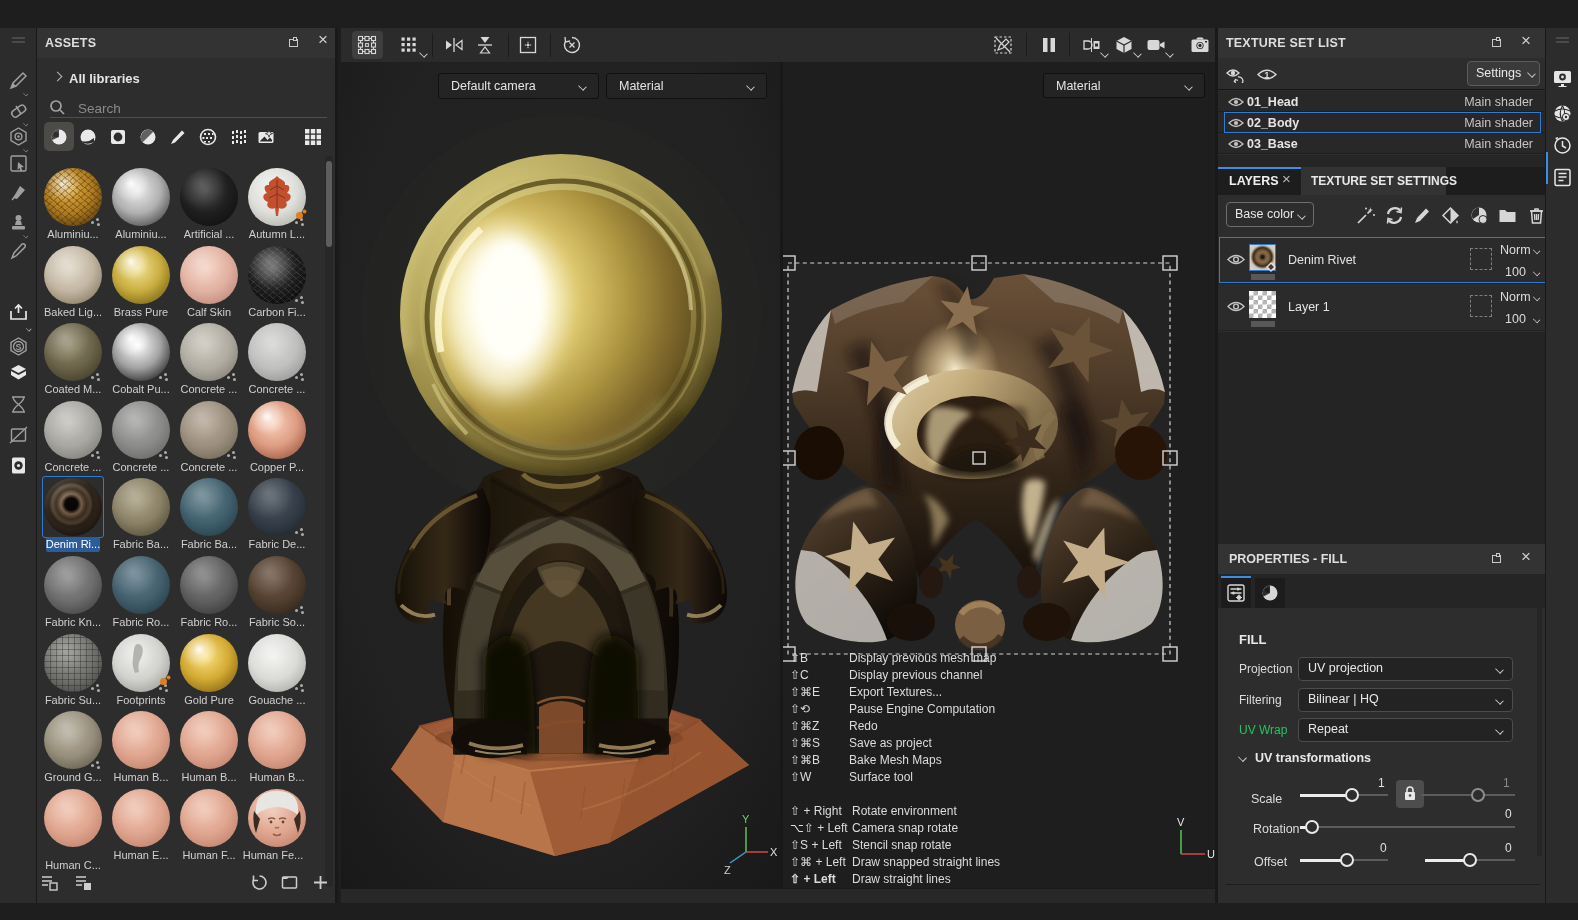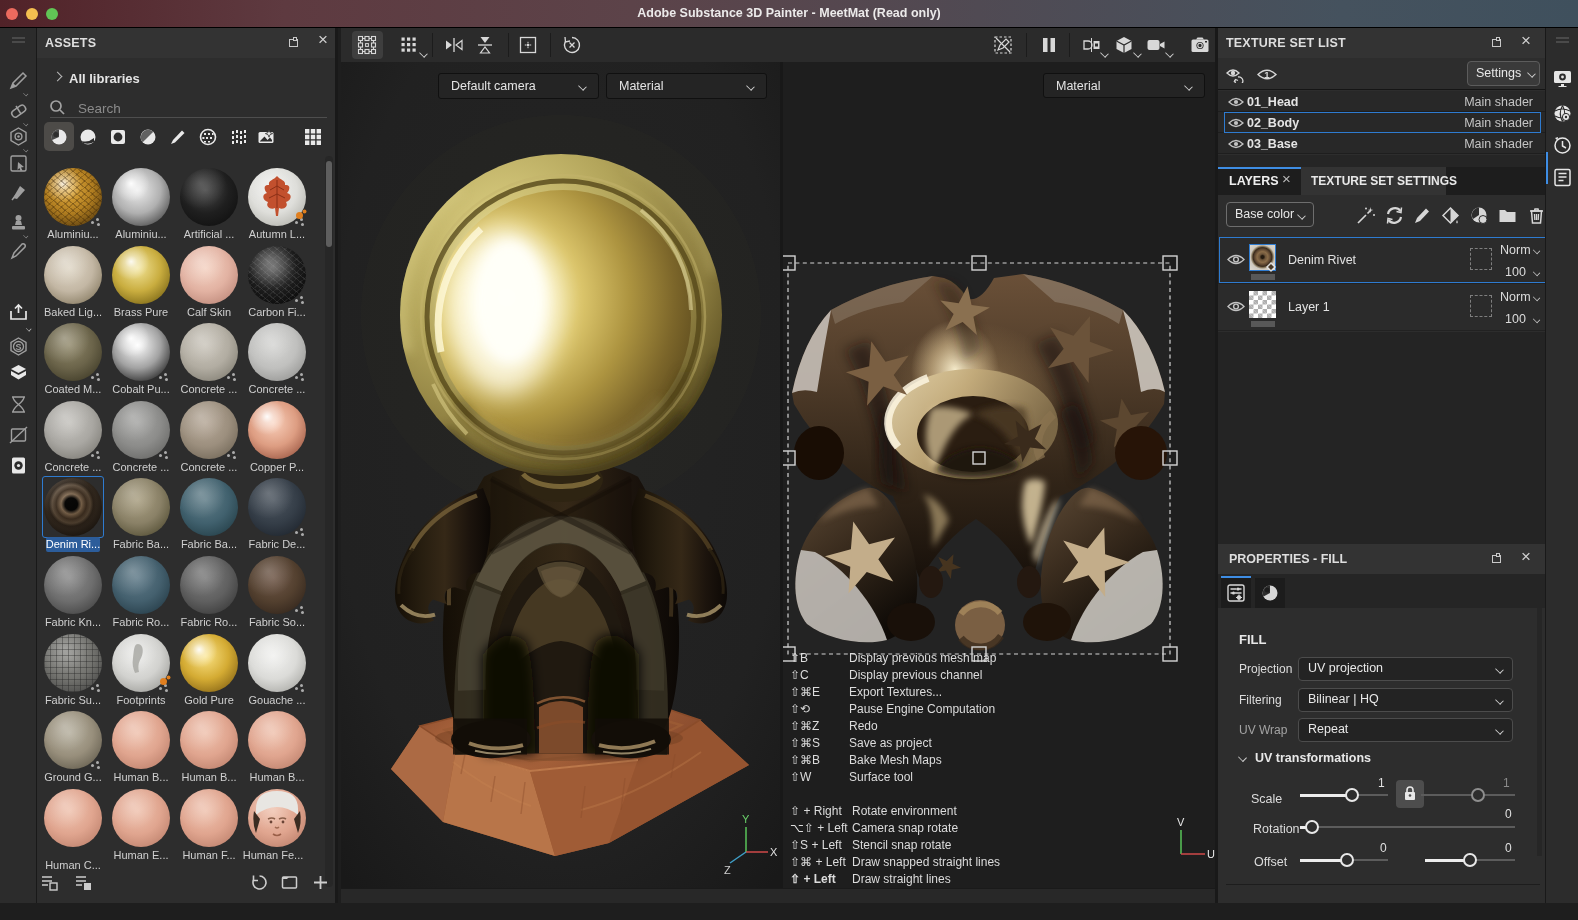--- a/index.html
+++ b/index.html
@@ -924,21 +924,21 @@
 <div style="position:absolute;left:0;top:580px;width:330px;height:282px;background:#2d2d2d;"></div>
 <div style="position:absolute;left:21px;top:604px;font-size:13px;font-weight:bold;color:#e8e8e8;">FILL</div>
 <div style="position:absolute;left:21px;top:634px;font-size:12px;color:#dcdcdc;">Projection</div>
 <div style="position:absolute;left:80px;top:629px;width:215px;height:24px;background:#232323;border:1px solid #4c4c4c;border-radius:4px;"></div>
 <div style="position:absolute;left:90px;top:633px;font-size:12.5px;color:#e8e8e8;">UV projection</div>
 <div class="chev" style="left:277px;top:638px;"></div>
 <div style="position:absolute;left:21px;top:665px;font-size:12px;color:#dcdcdc;">Filtering</div>
 <div style="position:absolute;left:80px;top:660px;width:215px;height:24px;background:#232323;border:1px solid #4c4c4c;border-radius:4px;"></div>
 <div style="position:absolute;left:90px;top:664px;font-size:12.5px;color:#e8e8e8;">Bilinear | HQ</div>
 <div class="chev" style="left:277px;top:669px;"></div>
-<div style="position:absolute;left:21px;top:695px;font-size:12px;color:#a3a3a3;">UV Wrap</div>
+<div style="position:absolute;left:21px;top:695px;font-size:12px;color:#22c55e;">UV Wrap</div>
 <div style="position:absolute;left:80px;top:690px;width:215px;height:24px;background:#232323;border:1px solid #4c4c4c;border-radius:4px;"></div>
 <div style="position:absolute;left:90px;top:694px;font-size:12.5px;color:#e8e8e8;">Repeat</div>
 <div class="chev" style="left:277px;top:699px;"></div>
 <div style="position:absolute;left:21px;top:726px;width:8px;height:8px;">
         <div style="width:7px;height:7px;border-right:1.8px solid #cfcfcf;border-bottom:1.8px solid #cfcfcf;transform:rotate(45deg) scale(1,.8);"></div>
       </div>
 <div style="position:absolute;left:37px;top:723px;font-size:12.5px;font-weight:bold;color:#e8e8e8;">UV transformations</div>
 <div style="position:absolute;left:33px;top:764px;font-size:12.5px;color:#dcdcdc;">Scale</div>
 <div style="position:absolute;left:160px;top:748px;font-size:12px;color:#e0e0e0;">1</div>
 <div style="position:absolute;left:178px;top:752px;width:28px;height:28px;background:#4d4d4d;border-radius:4px;"></div>
@@ -989,18 +989,12 @@
 <svg class="ico" style="left:7px;top:108px;" width="19" height="19" viewBox="0 0 19 19">
         <circle cx="9.5" cy="9.5" r="7.5" fill="none" stroke="#e6e6e6" stroke-width="1.5"></circle>
         <path d="M9.5 5 V10 L13 12" fill="none" stroke="#e6e6e6" stroke-width="1.5"></path>
         <path d="M2 2 L5 1 L4.5 4.5 Z" fill="#e6e6e6"></path>
       </svg>
 <svg class="ico" style="left:7px;top:140px;" width="19" height="19" viewBox="0 0 19 19">
         <rect x="2" y="1.5" width="15" height="16" rx="1.5" fill="none" stroke="#e6e6e6" stroke-width="1.5"></rect>
         <path d="M5.5 5.5 h8 M5.5 9 h8 M5.5 12.5 h5" stroke="#e6e6e6" stroke-width="1.3"></path>
       </svg>
     </div>
-<div class="abs" id="titlebar">
-<div class="tl" style="left:6px;background:#ec6a5e;"></div>
-<div class="tl" style="left:26px;background:#f4bf50;"></div>
-<div class="tl" style="left:46px;background:#61c555;"></div>
-<div id="title-text">Adobe Substance 3D Painter - MeetMat (Read only)</div>
-</div>
 </div>
 </body></html>

